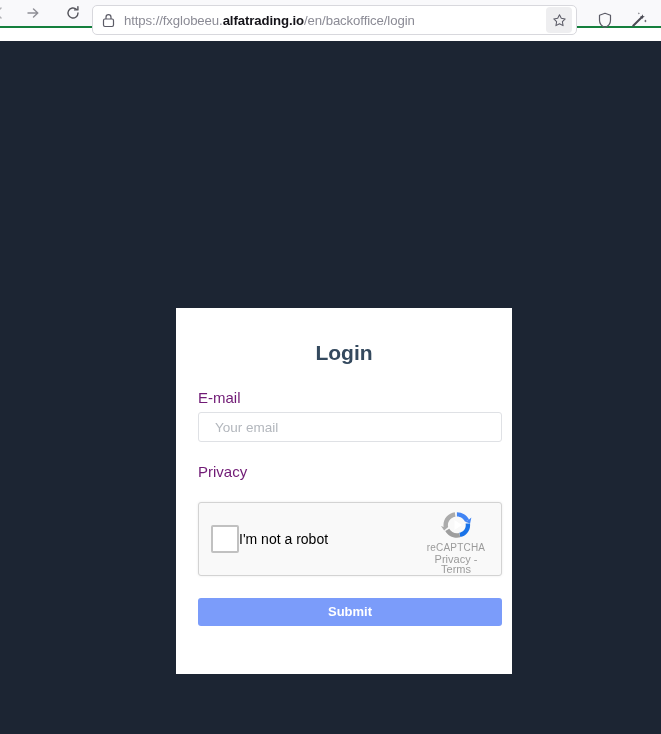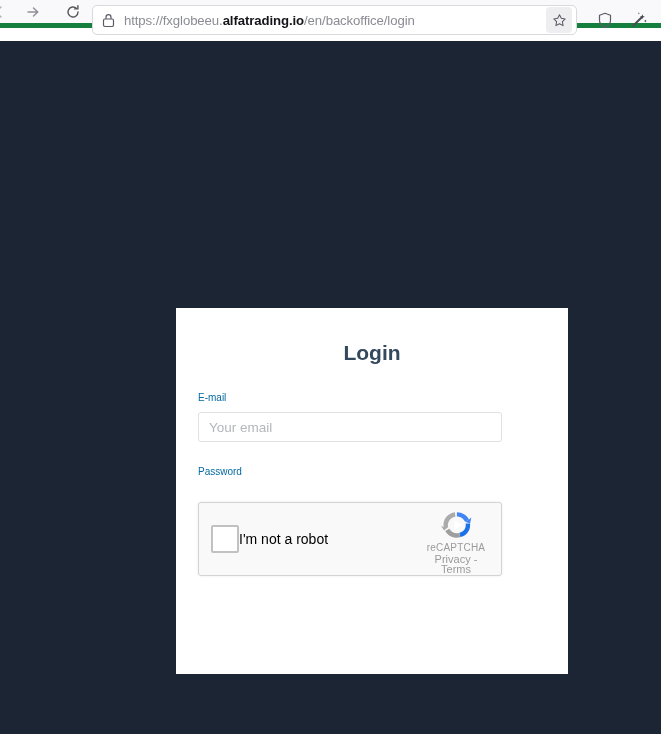--- a/index.html
+++ b/index.html
@@ -16,21 +16,21 @@
     -webkit-font-smoothing: antialiased;
   }
 
   
   .browser-toolbar {
     position: absolute;
     left: 0; top: 0;
     width: 661px;
     height: 28px;
     background: #f9f9fb;
-    border-bottom: 5px solid #15803d;
+    border-bottom: 2px solid #15803d;
     display: flex;
     align-items: center;
   }
   .nav-btn {
     width: 30px;
     height: 30px;
     display: flex;
     align-items: center;
     justify-content: center;
     border-radius: 4px;
@@ -93,55 +93,55 @@
     width: 661px;
     height: 693px;
     background: #1c2533;
     overflow: hidden;
   }
 
   .login-card {
     position: absolute;
     left: 176px;
     top: 267px;
-    width: 392px;
+    width: 336px;
     height: 366px;
     background: #ffffff;
     padding: 22px 22px 22px 22px;
   }
 
   .card-title {
     margin: 0;
     text-align: center;
     font-size: 21px;
     font-weight: bold;
     color: #34495e;
     line-height: 30px;
     padding-top: 8px;
   }
 
   .field-group { margin-top: 22px; }
   .field-label {
     display: block;
-    font-size: 10px;
-    color: #0369a1;
+    font-size: 15px;
+    color: #701a75;
     margin-bottom: 6px;
     line-height: 16px;
   }
   .field-input {
     display: block;
     width: 304px;
     height: 30px;
     border: 1px solid #dfe1e5;
     border-radius: 3px;
     background: #fff;
     font-size: 13.5px;
     font-family: "Liberation Sans", sans-serif;
     color: #495057;
-    padding: 0 10px;
+    padding: 0 16px;
     outline: none;
   }
   .field-input::placeholder { color: #b3b7bd; }
 
   
   .recaptcha {
     position: relative;
     margin-top: 22px;
     width: 304px;
     height: 74px;
@@ -265,21 +265,21 @@
   <div class="login-card">
 
     <h1 class="card-title">Login</h1>
 
     <div class="field-group">
       <label class="field-label">E-mail</label>
       <input class="field-input" type="text" placeholder="Your email" style="">
     </div>
 
     <div class="field-group">
-      <label class="field-label">Password</label>
+      <label class="field-label">Privacy</label>
     </div>
 
     <div class="recaptcha">
       <div class="recaptcha-check"></div>
       <div class="recaptcha-label">I'm not a robot</div>
       <div class="recaptcha-brand">
         <div class="rc-logo">
           <svg width="33" height="32" viewBox="0 0 40 38">
             <path d="M20.5 3.5 L20.5 8.8 C24.9 8.8 28.7 11.4 30.4 15.2 L35.2 12.4 C32.5 7.1 26.9 3.5 20.5 3.5 Z" fill="#4285f4"></path>
             <path d="M35.2 12.4 L30.4 15.2 L36.5 17.3 L38.0 10.0 Z" fill="#4285f4"></path>
@@ -288,15 +288,16 @@
             <path d="M4.4 21.5 L9.9 21.5 L5.0 25.8 L1.2 20.3 Z" fill="#ababab"></path>
             <path d="M20.5 28.9 C16.5 28.9 13.0 26.7 11.2 23.4 L6.4 26.2 C9.1 31.1 14.4 34.4 20.5 34.4 C21.9 34.4 23.3 34.2 24.6 33.9 L23.3 28.6 C22.4 28.8 21.5 28.9 20.5 28.9 Z" fill="#9e9e9e"></path>
             <path d="M17.5 13.0 L17.5 25.2 L26.5 19.1 Z" fill="#ffffff"></path>
           </svg>
         </div>
         <div class="rc-name">reCAPTCHA</div>
         <div class="rc-terms">Privacy - Terms</div>
       </div>
     </div>
 
+    <button class="submit-btn">Submit</button>
 
   </div>
 </div>
 
 </body></html>

